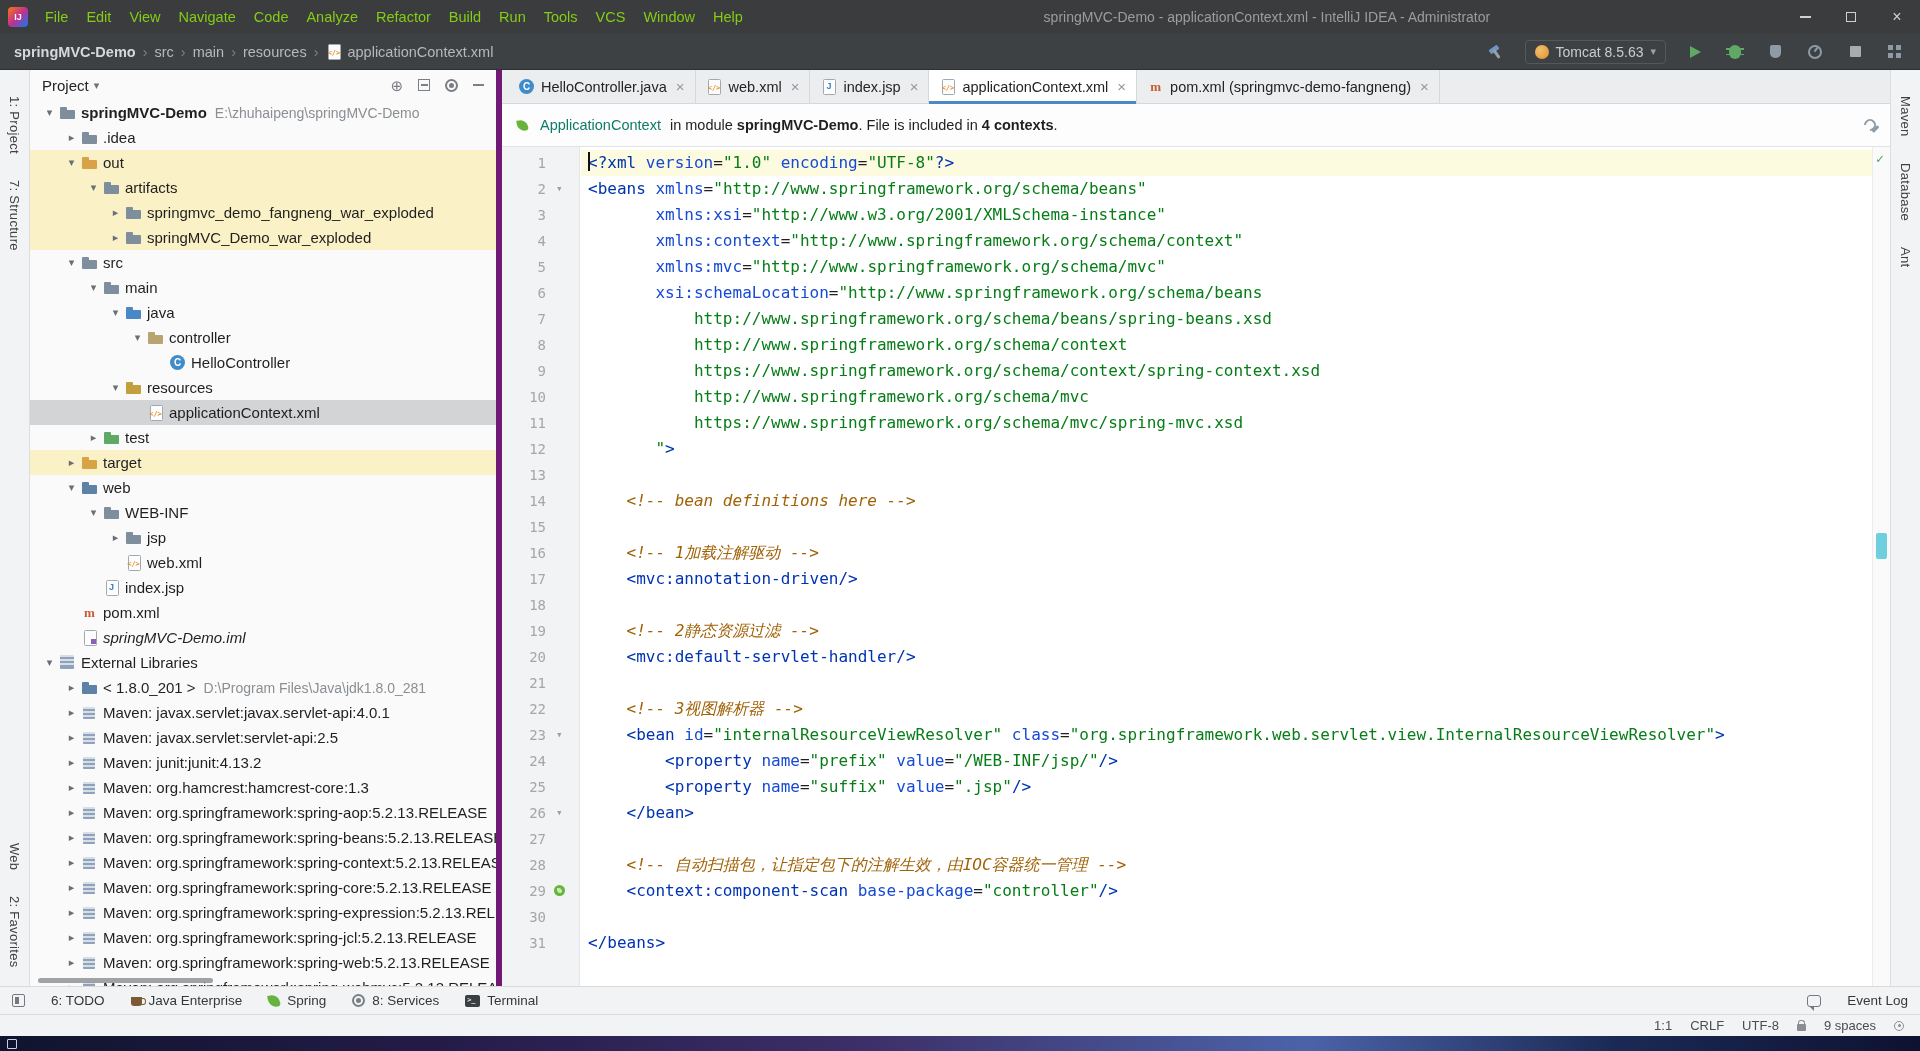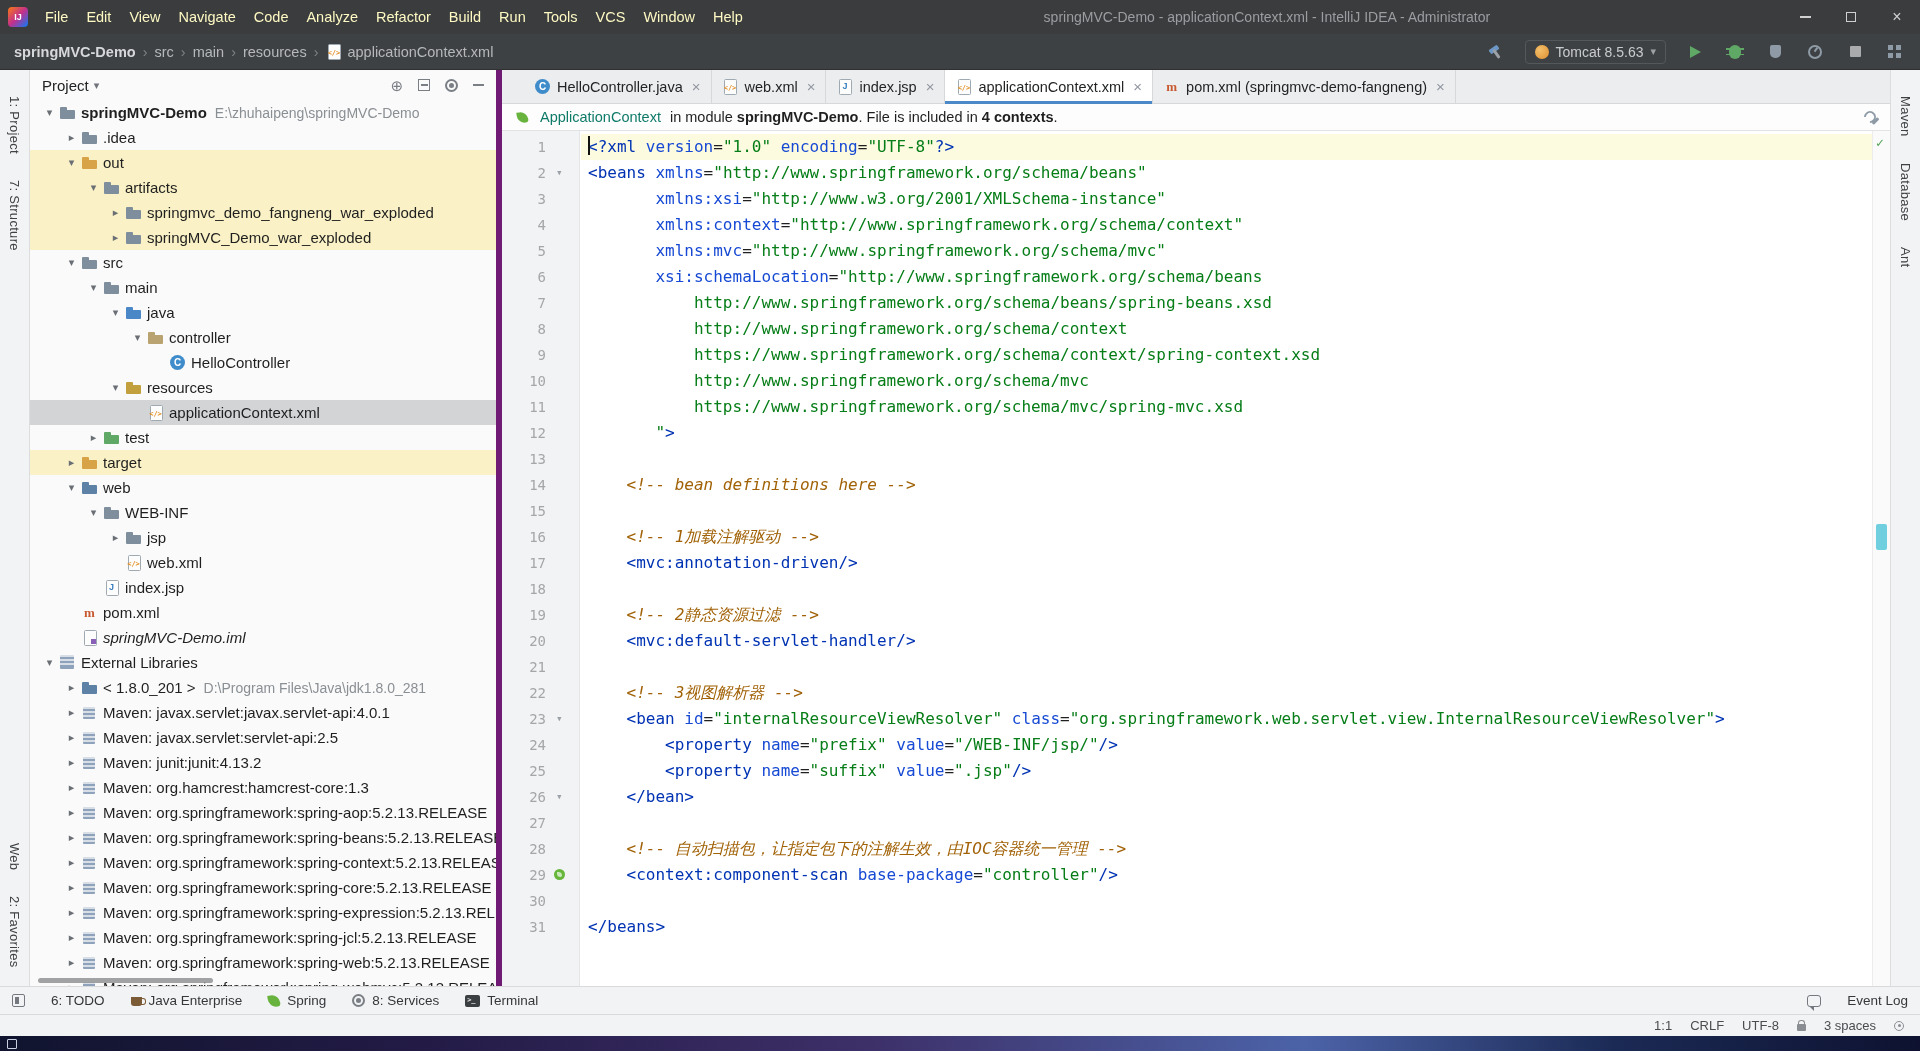--- a/index.html
+++ b/index.html
@@ -5,21 +5,21 @@
   *{margin:0;padding:0;box-sizing:border-box}
   html,body{width:1920px;height:1051px;overflow:hidden;background:#000;font-family:"Liberation Sans",sans-serif}
   .screen{width:1920px;height:1051px;display:flex;flex-direction:column;background:#fff}
 
   
   .titlebar{height:34px;background:#3A3C3E;display:flex;align-items:center;flex:none;color:#D8D8D8}
   .app-logo{width:20px;height:20px;margin:0 8px 0 8px;border-radius:4px;flex:none;
     background:linear-gradient(135deg,#F97A12 0%,#C3308C 50%,#087CFA 100%);
     color:#fff;font:bold 9px/20px "Liberation Sans",sans-serif;text-align:center}
   .menubar{display:flex;align-items:center;height:100%}
-  .menu-item{padding:0 9px;line-height:34px;font-size:14.5px;color:#fef9c3;cursor:pointer}
+  .menu-item{padding:0 9px;line-height:34px;font-size:14.5px;color:#84cc16;cursor:pointer}
   .win-title{flex:1;text-align:center;font-size:14px;color:#9B9DA0;white-space:nowrap;overflow:hidden;text-overflow:ellipsis;padding:0 20px}
   .win-controls{display:flex;height:100%;flex:none}
   .wbtn{width:46px;height:100%;display:flex;align-items:center;justify-content:center;cursor:pointer;color:#D0D0D0;font-size:16px}
   .min-glyph{width:11px;height:2px;background:#D0D0D0}
   .max-glyph{width:10px;height:10px;border:1.5px solid #D0D0D0}
 
   
   .navbar{height:36px;background:#3E4143;border-bottom:1px solid #2E3031;display:flex;align-items:center;padding:0 14px;flex:none}
   .breadcrumbs{display:flex;align-items:center;gap:7px;font-size:14.5px;color:#B6B8BA;white-space:nowrap}
   .crumb{display:flex;align-items:center;gap:5px;cursor:pointer}
@@ -89,26 +89,26 @@
   .ic-jsp::after{content:"J";position:absolute;left:0;right:0;top:3px;text-align:center;font:bold 9px "Liberation Sans",sans-serif;color:#3A7FC1}
   .ic-iml::after{content:"";position:absolute;right:2px;bottom:2px;width:5px;height:5px;background:#8A5FB8}
   .ic-mvn::before{content:"m";position:absolute;inset:0;text-align:center;font:bold 13px/17px "Liberation Serif",serif;color:#C85A32}
   .ic-lib::before{content:"";position:absolute;left:2px;top:2.5px;width:12px;height:12px;border-radius:1px;
     background:linear-gradient(180deg,#D7DEE6 0,#D7DEE6 2px,#8EA3BB 2px,#8EA3BB 4px,#D7DEE6 4px,#D7DEE6 6px,#8EA3BB 6px,#8EA3BB 8px,#D7DEE6 8px,#D7DEE6 10px,#8EA3BB 10px,#8EA3BB 12px)}
   .ic-lib.big::before{left:1px;top:1px;width:14px;height:14px}
   .ic-leaf::before{content:"";position:absolute;left:3px;top:3px;width:11px;height:11px;background:#68B33E;border-radius:0 100% 40% 100%;transform:rotate(-8deg)}
 
   
   .editor-col{flex:1;display:flex;flex-direction:column;min-width:0;background:#fff}
-  .tabs{height:34px;background:#ECEDEE;display:flex;align-items:stretch;padding-left:22px;border-bottom:1px solid #D7D8D9;flex:none}
+  .tabs{height:34px;background:#ECEDEE;display:flex;align-items:stretch;padding-left:6px;border-bottom:1px solid #D7D8D9;flex:none}
   .tab{display:flex;align-items:center;gap:6px;padding:0 10px;font-size:14.5px;color:#232425;border-right:1px solid #D7D8D9;position:relative;cursor:pointer;white-space:nowrap}
   .tab.active{background:#FFF}
   .tab.active::after{content:"";position:absolute;left:0;right:0;bottom:-1px;height:3px;background:#4A88C7}
   .tab-close{color:#9196A1;font-size:15px;margin-left:3px;cursor:pointer}
-  .notif{height:27px;background:#FDFDFD;border-bottom:1px solid #E2E3E4;display:flex;align-items:center;padding:0 12px;font-size:14.5px;color:#1F1F1F;gap:9px;flex:none}
+  .notif{height:43px;background:#FDFDFD;border-bottom:1px solid #E2E3E4;display:flex;align-items:center;padding:0 12px;font-size:14.5px;color:#1F1F1F;gap:9px;flex:none}
   .notif-link{color:#0E7A68;cursor:pointer}
   .notif b{font-weight:bold}
   .ic-wrench{width:15px;height:15px;position:relative;margin-left:auto;cursor:pointer}
   .ic-wrench::before{content:"";position:absolute;left:1px;top:1px;width:8px;height:8px;border:2.5px solid #8E9BA6;border-radius:50%;border-bottom-color:transparent;transform:rotate(45deg)}
   .ic-wrench::after{content:"";position:absolute;right:1px;bottom:0;width:3px;height:8px;background:#8E9BA6;transform:rotate(45deg);border-radius:1px}
 
   .editor{flex:1;position:relative;overflow:hidden;background:#fff;font-family:"DejaVu Sans Mono",monospace;font-size:16px}
   .gutter-bg{position:absolute;left:0;top:0;bottom:0;width:78px;background:#F2F3F4;border-right:1px solid #E4E5E6}
   .lines{position:absolute;inset:0;padding-top:3px}
   .cl{display:flex;height:26px;line-height:26px;position:relative}
@@ -694,20 +694,20 @@
         <span class="ic-bubble"></span>
         <span>Event Log</span>
       </span>
     </div>
 
   <div class="status-bar">
     <span class="sitem sb-push">1:1</span>
     <span class="sitem">CRLF</span>
     <span class="sitem">UTF-8</span>
     <span class="ic-lock"></span>
-    <span class="sitem">3 spaces</span>
+    <span class="sitem">9 spaces</span>
     <span class="ic-hector"></span>
   </div>
 
   <div class="taskbar">
     <span class="tb-icon"></span>
   </div>
 </div>
 
 </body></html>

